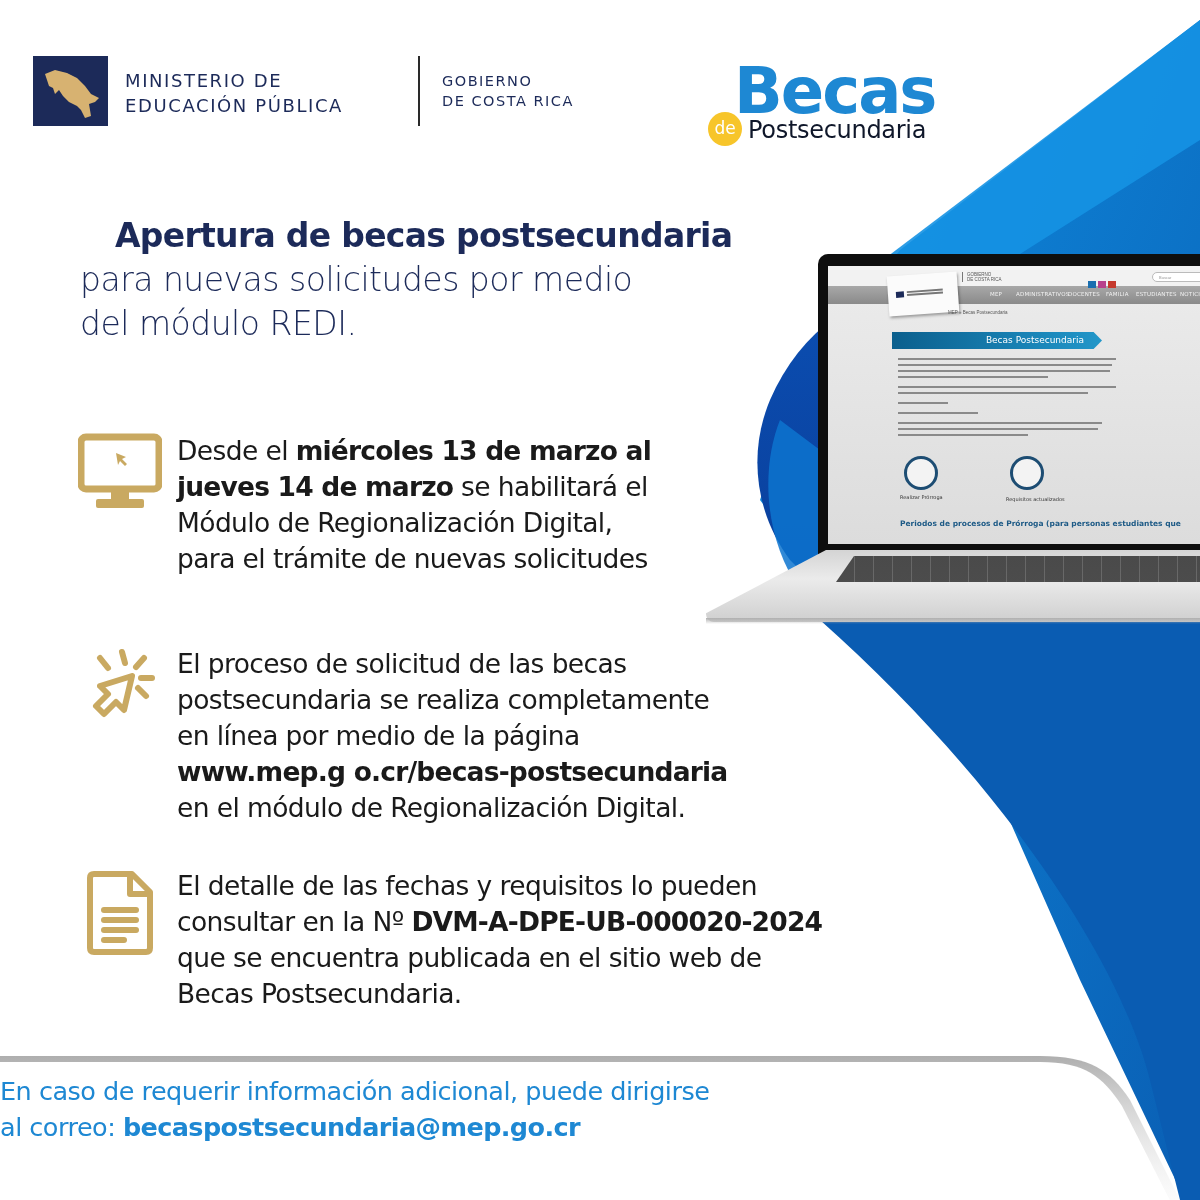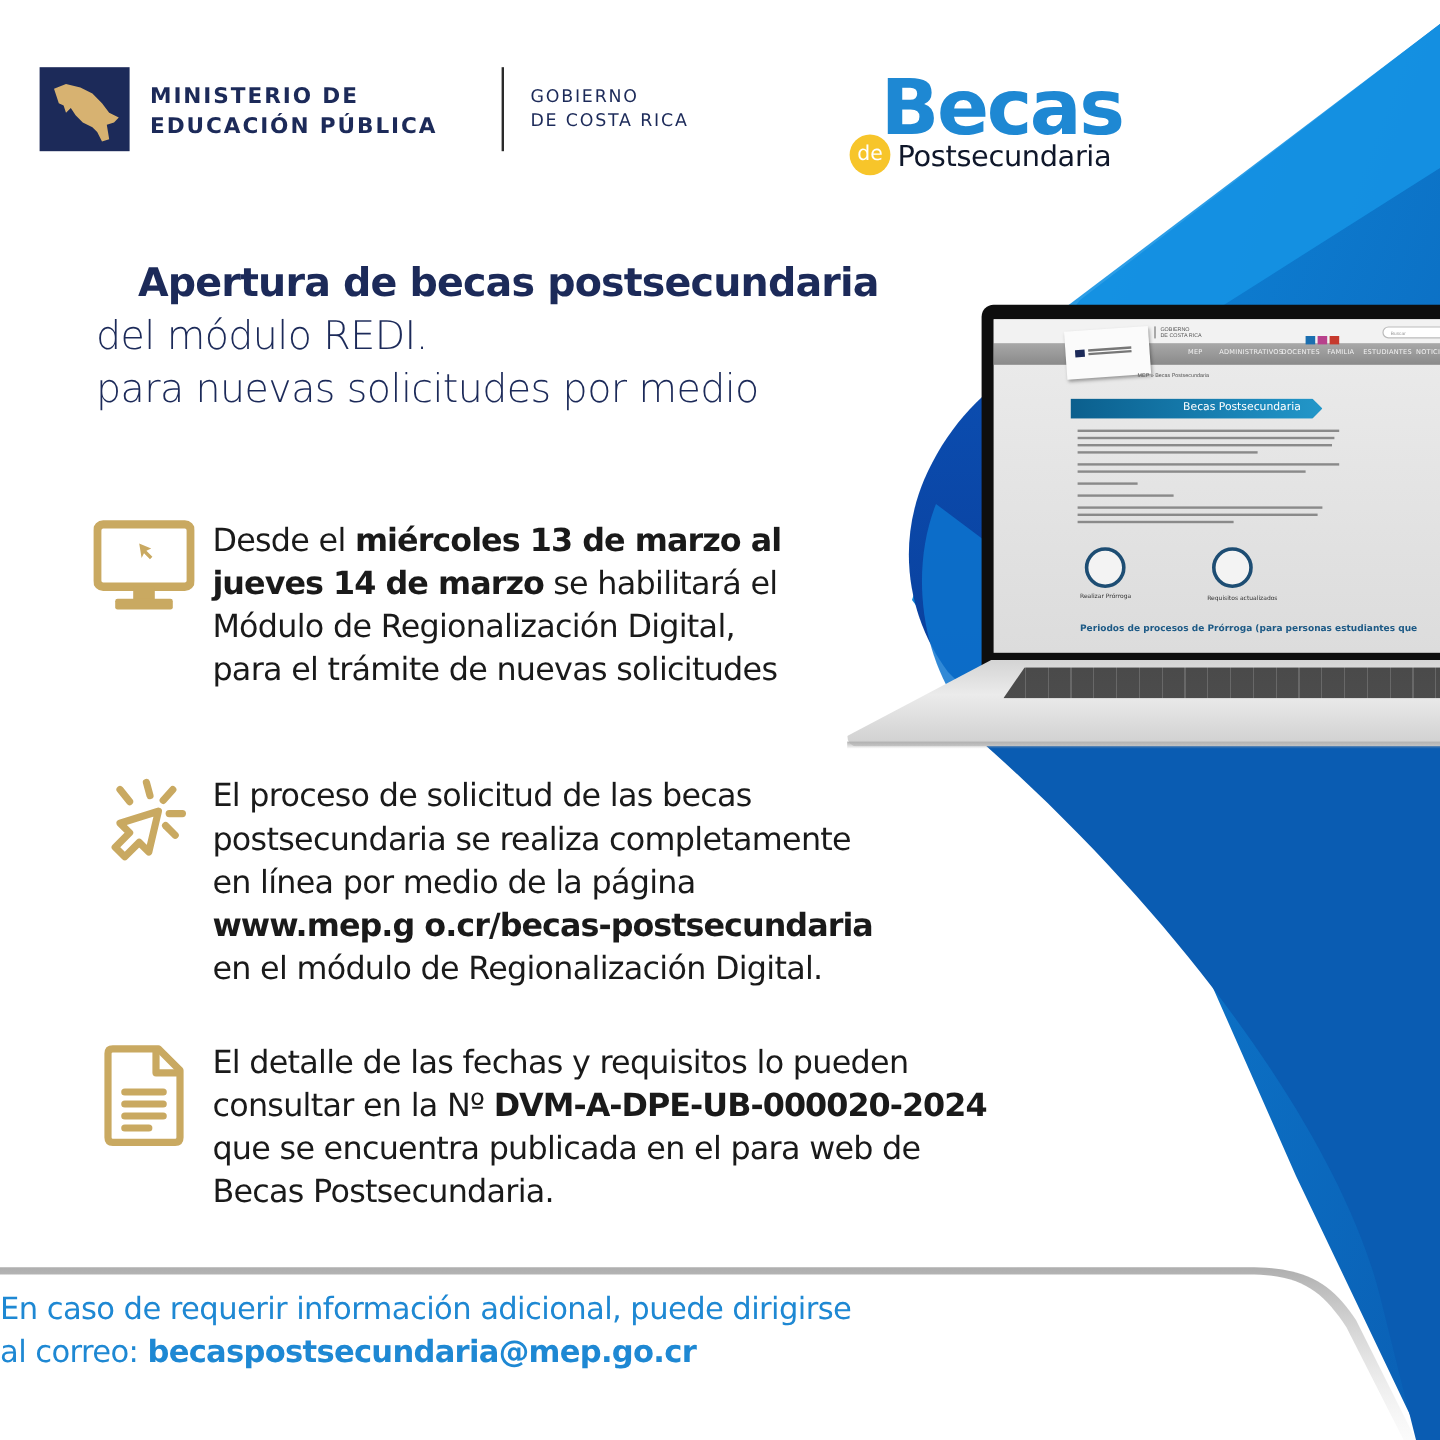--- a/index.html
+++ b/index.html
@@ -5,21 +5,21 @@
   * { margin:0; padding:0; box-sizing:border-box; }
   html, body { width:1200px; height:1200px; overflow:hidden; background:#ffffff; }
   body { position:relative; font-family:"Liberation Sans", "DejaVu Sans", sans-serif; color:#1a1a1a; }
 
   
   #bg-shapes { position:absolute; left:0; top:0; width:1200px; height:1200px; z-index:0; }
 
   
   .mep-logo { position:absolute; left:33px; top:56px; width:75px; height:70px; background:#1c2a59; }
   .mep-logo svg { width:75px; height:70px; display:block; }
-  .mep-text { position:absolute; left:125px; top:68px; font-family:"DejaVu Sans", sans-serif; font-weight:bold; color:#1c2a59; font-size:18px; letter-spacing:1.6px; line-height:25px; }
+  .mep-text { position:absolute; left:125px; top:68px; font-family:"DejaVu Sans", sans-serif; font-weight:normal; color:#1c2a59; font-size:18px; letter-spacing:1.6px; line-height:25px; }
   .hdr-divider { position:absolute; left:418px; top:56px; width:1.5px; height:70px; background:#2a2a2a; }
   .gob-text { position:absolute; left:442px; top:71px; font-family:"DejaVu Sans", sans-serif; color:#1c2a59; font-size:14.5px; letter-spacing:1.5px; line-height:20px; font-weight:500; }
 
   .becas-logo { position:absolute; left:706px; top:64px; width:260px; height:86px; }
   .becas-word { position:absolute; left:28px; top:-6px; font-family:"DejaVu Sans", sans-serif; font-weight:bold; font-size:64px; letter-spacing:-2px; color:#1e88d3; line-height:66px; }
   .de-circle { position:absolute; left:2px; top:48px; width:34px; height:34px; border-radius:50%; background:#f7c52a; color:#fff; font-family:"DejaVu Sans", sans-serif; font-size:17px; line-height:32px; text-align:center; font-weight:500; }
   .postsec-word { position:absolute; left:42px; top:52px; font-family:"DejaVu Sans", sans-serif; color:#0f172a; font-size:24px; line-height:28px; letter-spacing:-0.3px; }
 
   
   .title-block { position:absolute; left:80px; top:214px; width:700px; color:#1c2a59; z-index:2; }
@@ -103,22 +103,22 @@
 </div>
 
 <div class="becas-logo">
   <div class="becas-word">Becas</div>
   <div class="de-circle">de</div>
   <div class="postsec-word">Postsecundaria</div>
 </div>
 
 <div class="title-block">
   <div class="title-bold">Apertura de becas postsecundaria</div>
+  <div class="title-reg">para nuevas solicitudes por medio</div>
   <div class="title-reg">del módulo REDI.</div>
-  <div class="title-reg">para nuevas solicitudes por medio</div>
 </div>
 
 <div class="info-item" style="top:433px;">
   <svg class="info-icon" width="84" height="80" viewBox="0 0 84 80">
     <rect x="3" y="4" width="78" height="52" rx="5" fill="none" stroke="#c9a961" stroke-width="7"></rect>
     <rect x="33" y="56" width="18" height="12" fill="#c9a961"></rect>
     <rect x="18" y="66" width="48" height="9" rx="2" fill="#c9a961"></rect>
     <path d="M38 20 L48 24 L44 26 L49 31 L47 33 L42 28 L40 32 Z" fill="#c9a961"></path>
   </svg>
   <div class="info-text">
@@ -156,21 +156,21 @@
     <g stroke="#c9a961" stroke-width="6" stroke-linecap="round">
       <line x1="26" y1="42" x2="58" y2="42"></line>
       <line x1="26" y1="52" x2="58" y2="52"></line>
       <line x1="26" y1="62" x2="58" y2="62"></line>
       <line x1="26" y1="72" x2="46" y2="72"></line>
     </g>
   </svg>
   <div class="info-text">
     <div>El detalle de las fechas y requisitos lo pueden</div>
     <div><span>consultar en la Nº </span><b>DVM-A-DPE-UB-000020-2024</b></div>
-    <div>que se encuentra publicada en el para web de</div>
+    <div>que se encuentra publicada en el sitio web de</div>
     <div>Becas Postsecundaria.</div>
   </div>
 </div>
 
 <div class="laptop">
   <div class="lid"></div>
   <div class="screen">
     <div class="scr-topbar"></div>
     <div class="scr-navbar"></div>
     <span class="scr-nav-item" style="left:162px;">MEP</span>

